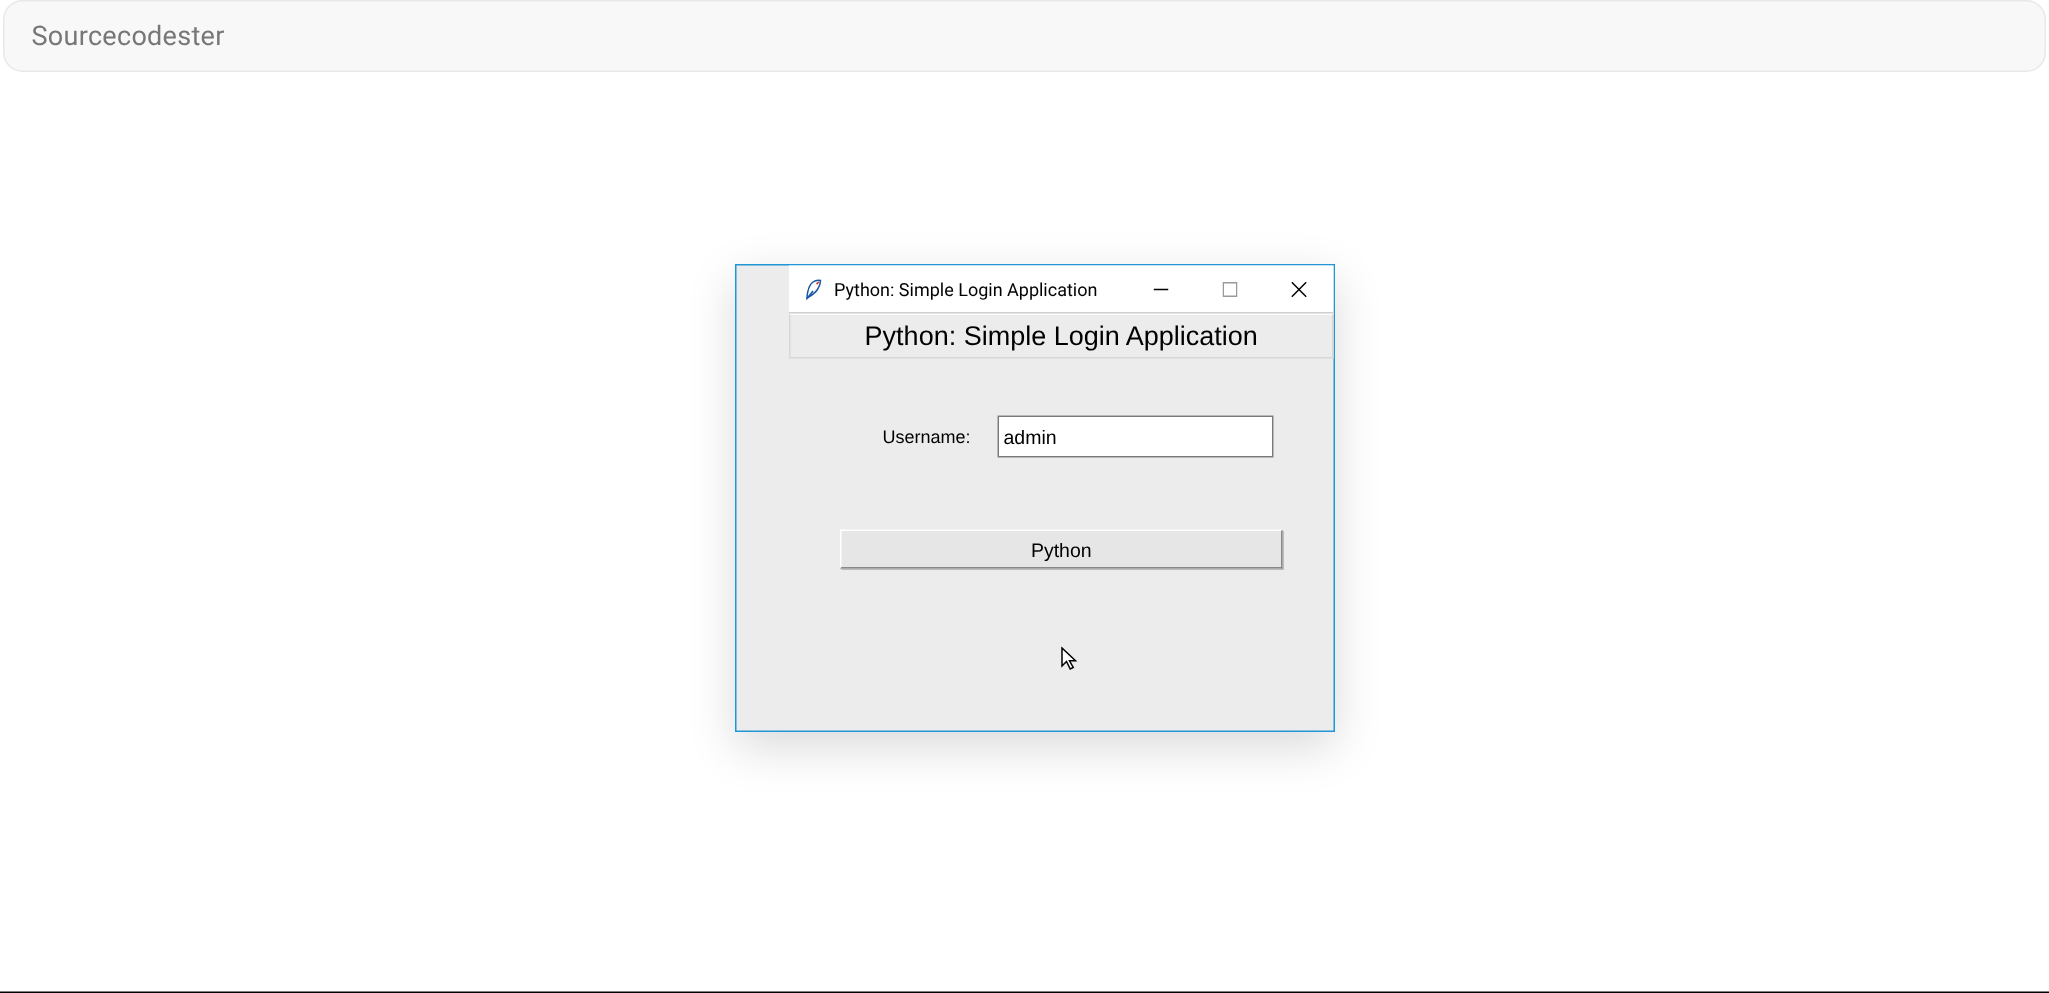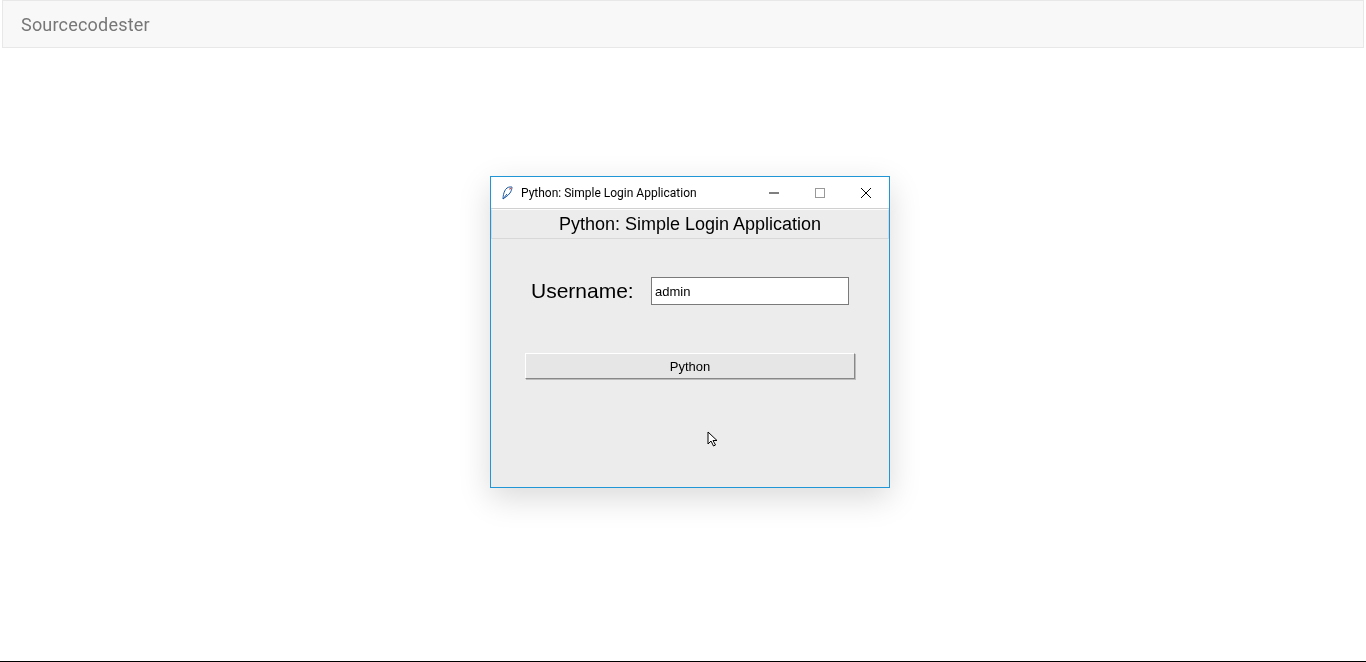--- a/index.html
+++ b/index.html
@@ -14,39 +14,40 @@
       font-family: -apple-system, BlinkMacSystemFont, "Segoe UI", Roboto, "Helvetica Neue", Arial, sans-serif;
       position: relative;
       overflow: hidden;
     }
     .top-bar {
       width: 1362px;
       height: 48px;
       margin: 0 2px;
       background: #f8f8f8;
       border: 1px solid #e8e8e8;
-      border-radius: 0;
+      border-radius: 13px;
       display: flex;
       align-items: center;
       padding-left: 18px;
     }
     .top-bar-brand {
       font-size: 18px;
       color: #777777;
       letter-spacing: 0.2px;
     }
     .window {
       position: absolute;
       left: 490px;
       top: 176px;
       width: 400px;
       height: 312px;
       border: 1px solid #2196d6;
       background: #ececec;
       box-shadow: 0 10px 30px rgba(0,0,0,0.15);
+      padding-left: 35px;
     }
     .titlebar {
       height: 32px;
       background: #ffffff;
       border-bottom: 1px solid #d0d0d0;
       display: flex;
       align-items: center;
       padding-left: 8px;
       position: relative;
     }
@@ -103,21 +104,21 @@
       padding: 38px 40px 0 40px;
     }
     .form-row {
       display: flex;
       align-items: center;
       margin-bottom: 30px;
     }
     .form-label {
       width: 120px;
       text-align: right;
-      font-size: 21px;
+      font-size: 12px;
       font-family: Arial, sans-serif;
       color: #000;
       padding-right: 18px;
     }
     .form-input {
       flex: 1;
       height: 28px;
       border: 1px solid #7a7a7a;
       background: #ffffff;
       font-size: 13px;

